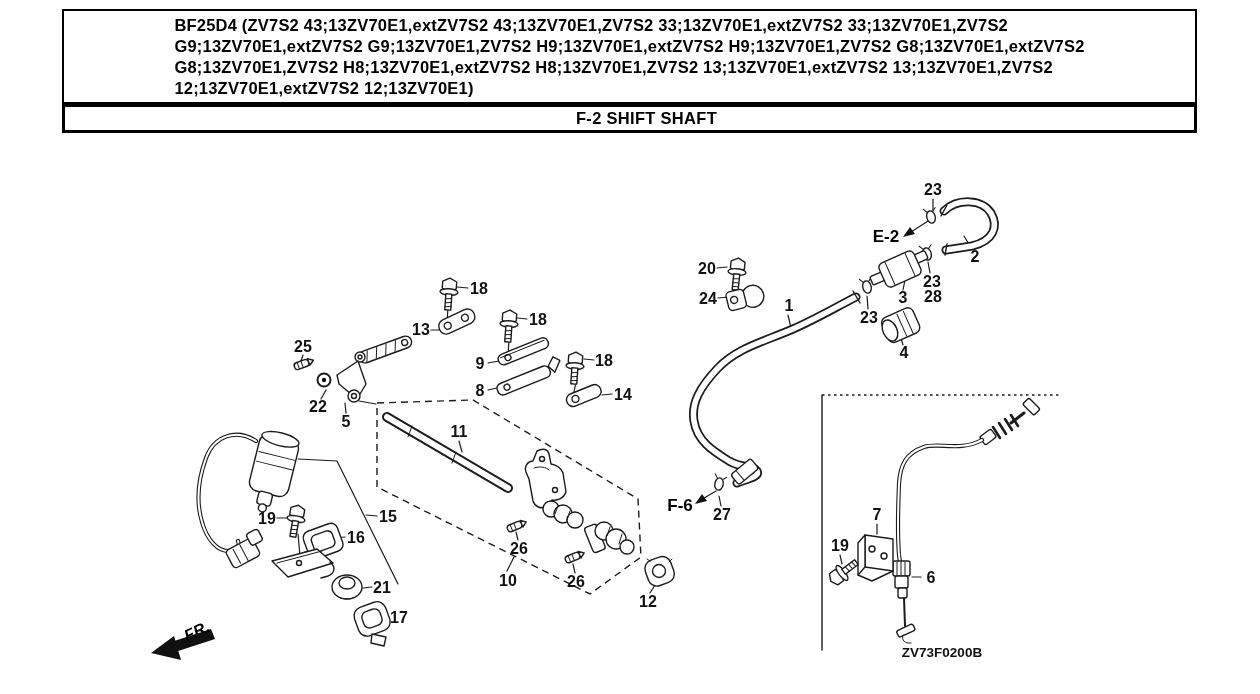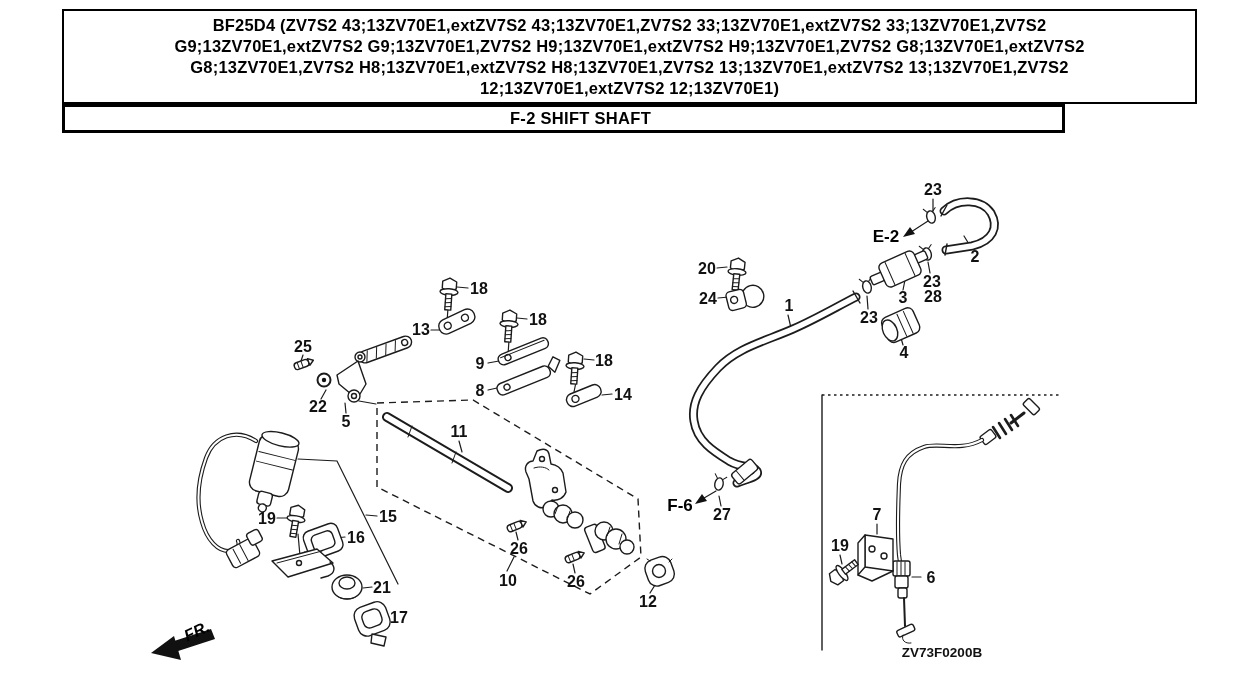--- a/index.html
+++ b/index.html
@@ -1,22 +1,22 @@
 <!DOCTYPE html>
 <html><head>
 <meta charset="utf-8">
 <style>
   html,body{margin:0;padding:0;background:#fff;}
   .page{position:relative;width:1260px;height:694px;background:#fff;overflow:hidden;
         font-family:"Liberation Sans",sans-serif;color:#000;}
   .title-box{position:absolute;left:62px;top:9px;width:1135px;height:95px;box-sizing:border-box;
              border:2px solid #000;display:flex;align-items:center;justify-content:center;
-             text-align:center;font-weight:bold;font-size:16.5px;line-height:21px;
+             font-weight:bold;font-size:16.5px;line-height:21px;
              white-space:pre-line;letter-spacing:.2px;background:#fff;}
-  .subtitle-box{position:absolute;left:62px;top:104px;width:1003px;height:29px;box-sizing:border-box;
+  .subtitle-box{position:absolute;left:62px;top:104px;width:1135px;height:29px;box-sizing:border-box;
              border:3px solid #000;display:flex;align-items:center;justify-content:center;
              font-weight:bold;font-size:16.5px;letter-spacing:.3px;background:#fff;padding-left:34px;}
   svg.diagram{position:absolute;left:0;top:0;}
   
   .sh{fill:#fff;stroke:#1c1c1c;stroke-width:1.4;stroke-linejoin:round;}
   .ln{fill:none;stroke:#1c1c1c;stroke-width:1.4;stroke-linecap:round;stroke-linejoin:round;}
   .thin{fill:none;stroke:#1c1c1c;stroke-width:1;stroke-linecap:round;}
   .ld{fill:none;stroke:#1c1c1c;stroke-width:1.2;stroke-linecap:round;}
   .t9{fill:none;stroke:#1c1c1c;stroke-width:9;stroke-linecap:round;}
   .t5{fill:none;stroke:#fff;stroke-width:5.5;stroke-linecap:round;}

